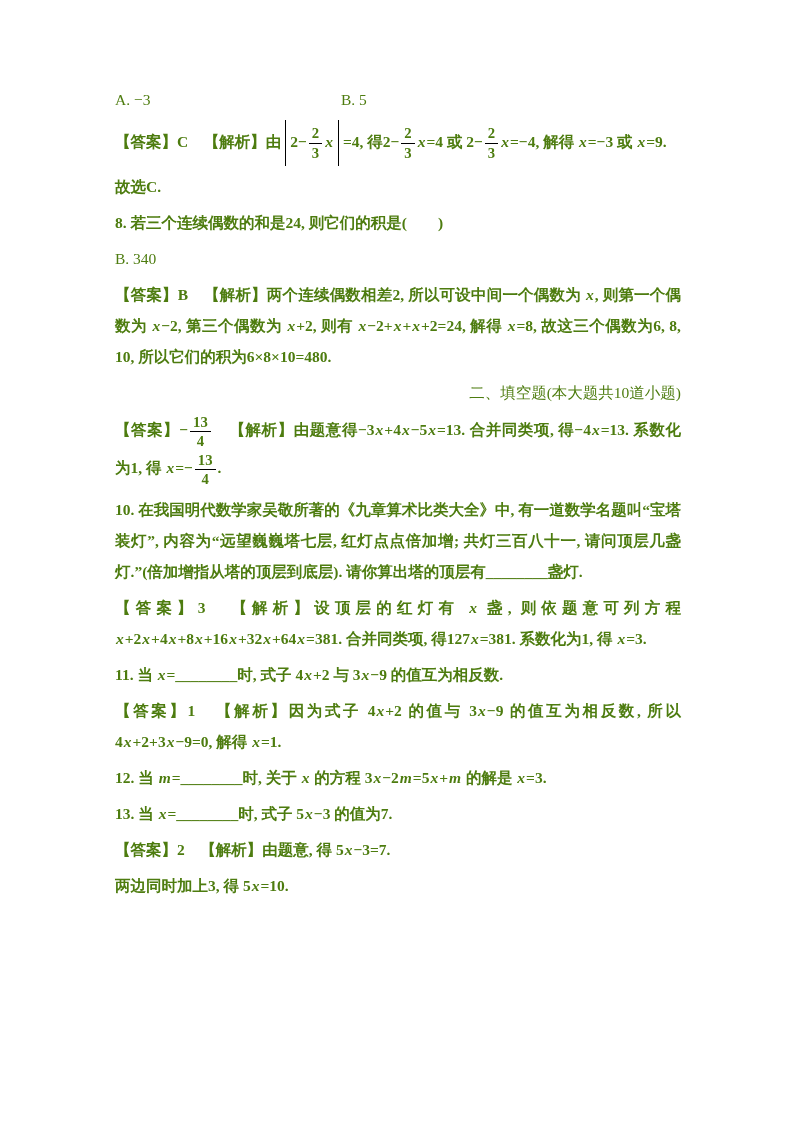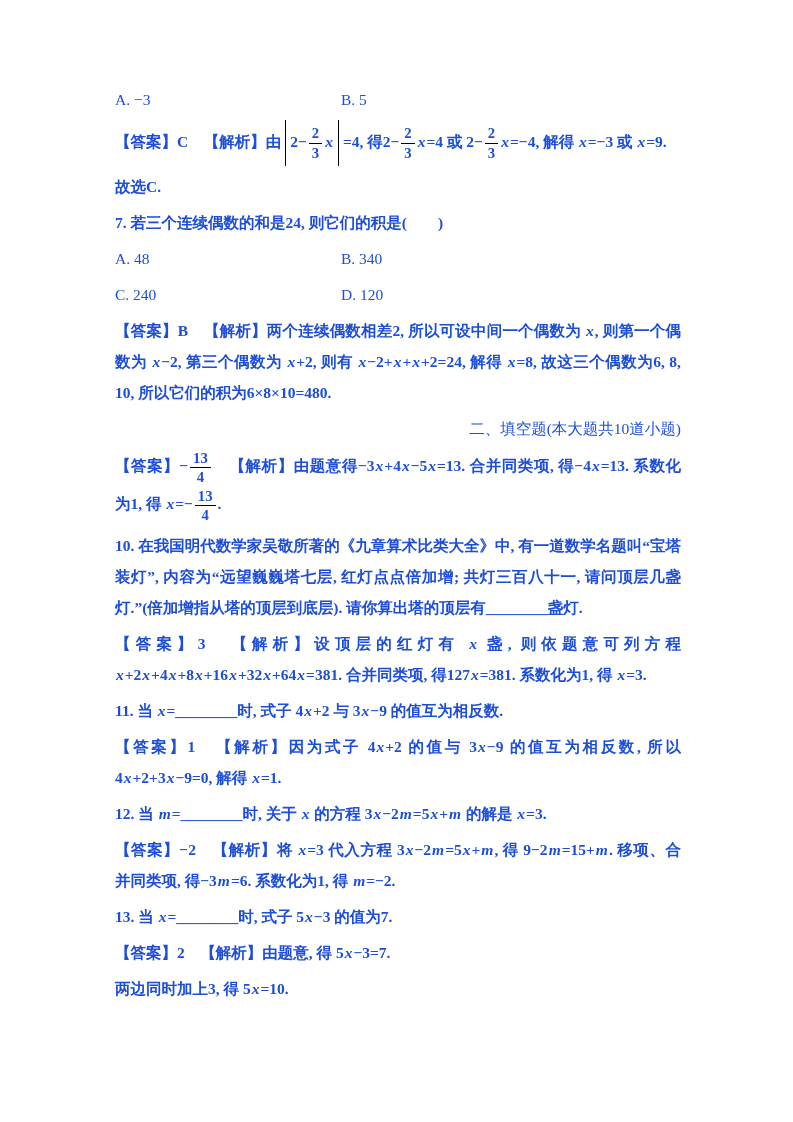--- a/index.html
+++ b/index.html
@@ -1,20 +1,20 @@
 <!DOCTYPE html>
 <html><head>
 <meta charset="utf-8">
 <style>
   html,body{margin:0;padding:0;background:#ffffff;}
   .page{
     width:793px;height:1122px;box-sizing:border-box;
     padding:84px 112px 0 115px;background:#ffffff;overflow:hidden;
     font-family:"Liberation Serif","DejaVu Serif",serif;
-    color:#1d4ed8;font-size:15.5px;
+    color:#4d7c0f;font-size:15.5px;
   }
   .para{margin:0 0 5px 0;line-height:31px;text-align:justify;font-weight:bold;}
   .opts{display:flex;margin:0 0 5px 0;line-height:31px;}
   .opt{white-space:nowrap;}
   .opt:first-child{flex:0 0 226px;}
   .section{margin:0 0 5px 0;line-height:31px;text-align:right;}
   .frac{
     display:inline-block;text-align:center;vertical-align:middle;
     line-height:1.25;font-size:0.95em;margin:0 2px;
   }
@@ -34,50 +34,44 @@
   <div class="opts">
     <span class="opt">A. −3</span>
     <span class="opt">B. 5</span>
   </div>
 
 
   <p class="para">【答案】C　【解析】由<span class="absbar"></span>2−<span class="frac"><span class="num">2</span><span class="den">3</span></span><i class="mvar">x</i><span class="absbar"></span>=4, 得2−<span class="frac"><span class="num">2</span><span class="den">3</span></span><i class="mvar">x</i>=4 或 2−<span class="frac"><span class="num">2</span><span class="den">3</span></span><i class="mvar">x</i>=−4, 解得 <i class="mvar">x</i>=−3 或 <i class="mvar">x</i>=9.</p>
 
   <p class="para">故选C.</p>
 
-  <p class="para">7. 若三个连续偶数的和是24, 则它们的积是(　　)</p>
+  <p class="para">8. 若三个连续偶数的和是24, 则它们的积是(　　)</p>
 
   <div class="opts">
-    <span class="opt">A. 48</span>
     <span class="opt">B. 340</span>
   </div>
 
-  <div class="opts">
-    <span class="opt">C. 240</span>
-    <span class="opt">D. 120</span>
-  </div>
 
   <p class="para">【答案】B　【解析】两个连续偶数相差2, 所以可设中间一个偶数为 <i class="mvar">x</i>, 则第一个偶数为 <i class="mvar">x</i>−2, 第三个偶数为 <i class="mvar">x</i>+2, 则有 <i class="mvar">x</i>−2+<i class="mvar">x</i>+<i class="mvar">x</i>+2=24, 解得 <i class="mvar">x</i>=8, 故这三个偶数为6, 8, 10, 所以它们的积为6×8×10=480.</p>
 
   <p class="section">二、填空题(本大题共10道小题)</p>
 
 
   <p class="para">【答案】−<span class="frac"><span class="num">13</span><span class="den">4</span></span>　【解析】由题意得−3<i class="mvar">x</i>+4<i class="mvar">x</i>−5<i class="mvar">x</i>=13. 合并同类项, 得−4<i class="mvar">x</i>=13. 系数化为1, 得 <i class="mvar">x</i>=−<span class="frac"><span class="num">13</span><span class="den">4</span></span>.</p>
 
   <p class="para">10. 在我国明代数学家吴敬所著的《九章算术比类大全》中, 有一道数学名题叫“宝塔装灯”, 内容为“远望巍巍塔七层, 红灯点点倍加增; 共灯三百八十一, 请问顶层几盏灯.”(倍加增指从塔的顶层到底层). 请你算出塔的顶层有________盏灯.</p>
 
   <p class="para">【答案】3　【解析】设顶层的红灯有 <i class="mvar">x</i> 盏, 则依题意可列方程 <i class="mvar">x</i>+2<i class="mvar">x</i>+4<i class="mvar">x</i>+8<i class="mvar">x</i>+16<i class="mvar">x</i>+32<i class="mvar">x</i>+64<i class="mvar">x</i>=381. 合并同类项, 得127<i class="mvar">x</i>=381. 系数化为1, 得 <i class="mvar">x</i>=3.</p>
 
   <p class="para">11. 当 <i class="mvar">x</i>=________时, 式子 4<i class="mvar">x</i>+2 与 3<i class="mvar">x</i>−9 的值互为相反数.</p>
 
   <p class="para">【答案】1　【解析】因为式子 4<i class="mvar">x</i>+2 的值与 3<i class="mvar">x</i>−9 的值互为相反数, 所以 4<i class="mvar">x</i>+2+3<i class="mvar">x</i>−9=0, 解得 <i class="mvar">x</i>=1.</p>
 
   <p class="para">12. 当 <i class="mvar">m</i>=________时, 关于 <i class="mvar">x</i> 的方程 3<i class="mvar">x</i>−2<i class="mvar">m</i>=5<i class="mvar">x</i>+<i class="mvar">m</i> 的解是 <i class="mvar">x</i>=3.</p>
 
-  <p class="para">【答案】−2　【解析】将 <i class="mvar">x</i>=3 代入方程 3<i class="mvar">x</i>−2<i class="mvar">m</i>=5<i class="mvar">x</i>+<i class="mvar">m</i>, 得 9−2<i class="mvar">m</i>=15+<i class="mvar">m</i>. 移项、合并同类项, 得−3<i class="mvar">m</i>=6. 系数化为1, 得 <i class="mvar">m</i>=−2.</p>
 
   <p class="para">13. 当 <i class="mvar">x</i>=________时, 式子 5<i class="mvar">x</i>−3 的值为7.</p>
 
   <p class="para">【答案】2　【解析】由题意, 得 5<i class="mvar">x</i>−3=7.</p>
 
   <p class="para">两边同时加上3, 得 5<i class="mvar">x</i>=10.</p>
 
 </div>
 
 </body></html>

